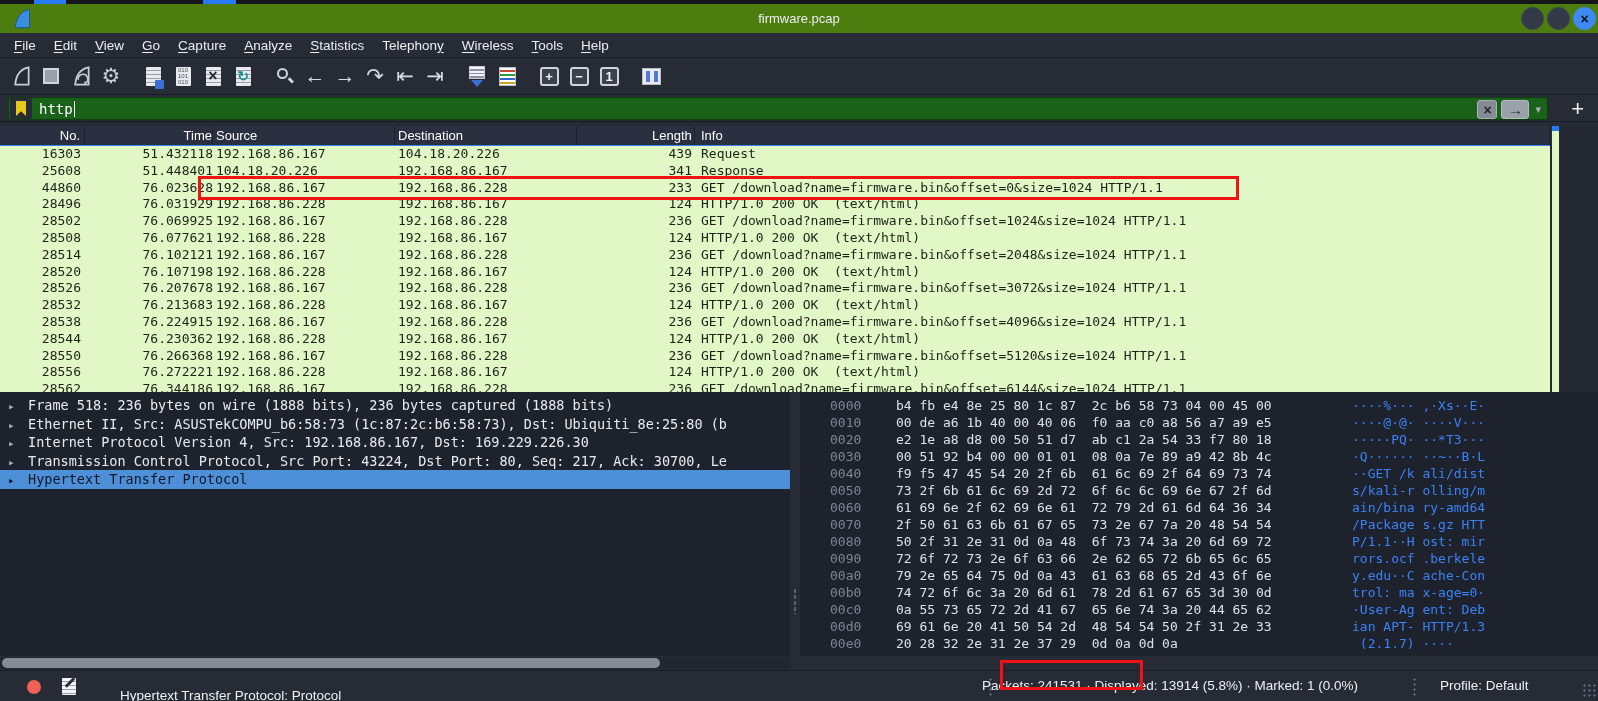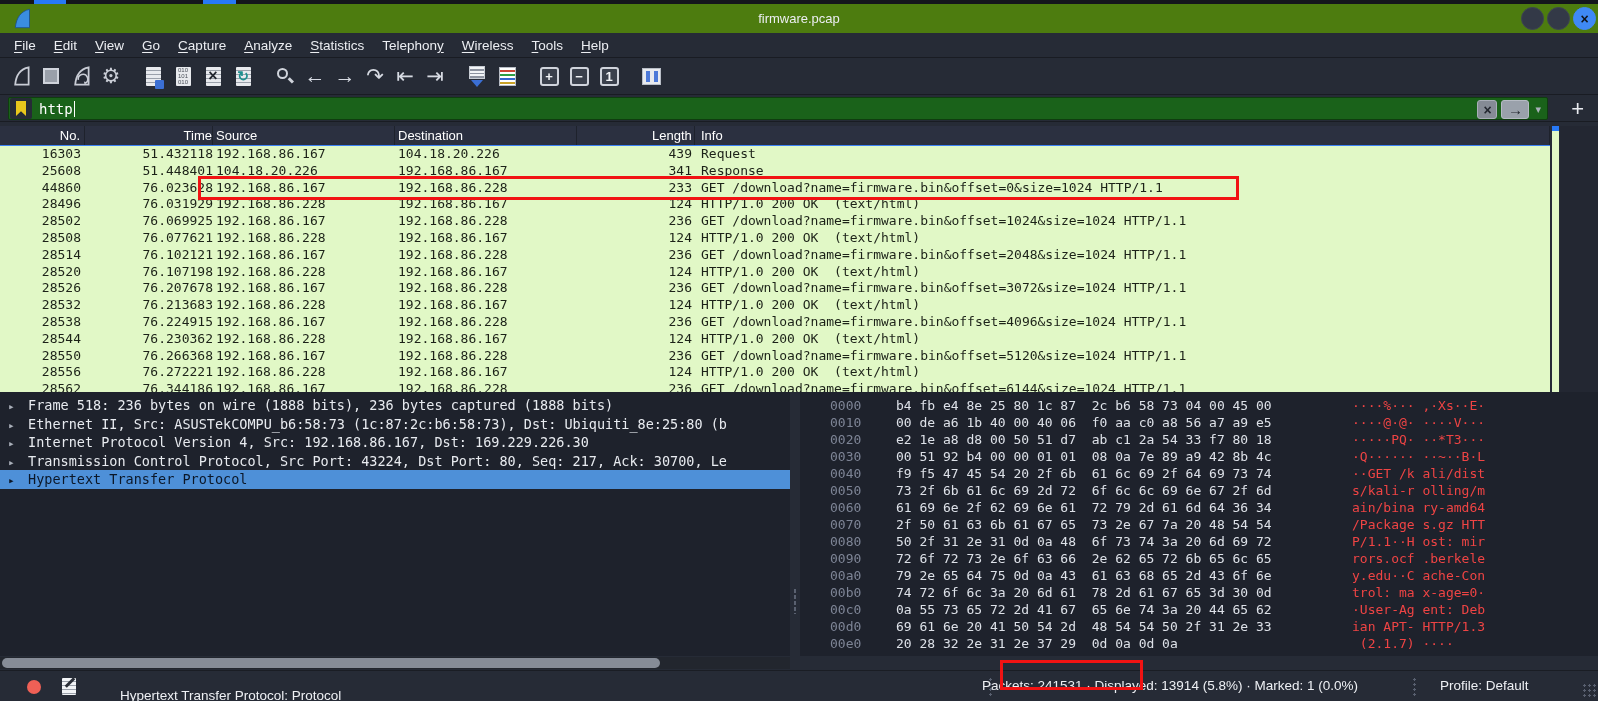--- a/index.html
+++ b/index.html
@@ -106,21 +106,21 @@
   .dline.sel { background:#4e90d8; color:#0b1728; }
   .dline.sel .tw { color:#0b1728; }
   .splitter { position:absolute; left:790px; top:392px; width:10px; height:264px; background:#262b36; }
   .splitter .dots { position:absolute; left:3px; top:196px; width:4px; height:26px;
       background-image:radial-gradient(#5a6170 1.2px, transparent 1.4px); background-size:4px 6px; }
   .hex-pane { position:absolute; left:800px; top:392px; width:798px; height:264px; background:#1e222c;
               font-family:"DejaVu Sans Mono", monospace; font-size:13px; overflow:hidden; padding-top:5px; }
   .hxrow { height:17px; line-height:17px; white-space:pre; display:flex; }
   .hx-off { width:42px; margin-left:30px; color:#7e8596; }
   .hx-hex { width:456px; margin-left:24px; color:#dde1e8; }
-  .hx-asc { color:#ef4444; }
+  .hx-asc { color:#3b82f6; }
 
   
   .hscroll { position:absolute; left:0; top:657px; width:790px; height:12px; background:#22262e; }
   .hscroll .thumb { position:absolute; left:2px; top:1px; width:658px; height:10px; background:#868c97; border-radius:5px; }
 
   
   .statusbar { position:absolute; left:0; top:670px; width:1598px; height:31px; background:#262b36;
                border-top:1px solid #1a1d24; font-size:13.5px; color:#eef0f4; }
   .sb-dot { position:absolute; left:27px; top:9px; width:14px; height:14px; border-radius:50%;
             background:#ef6056; }

